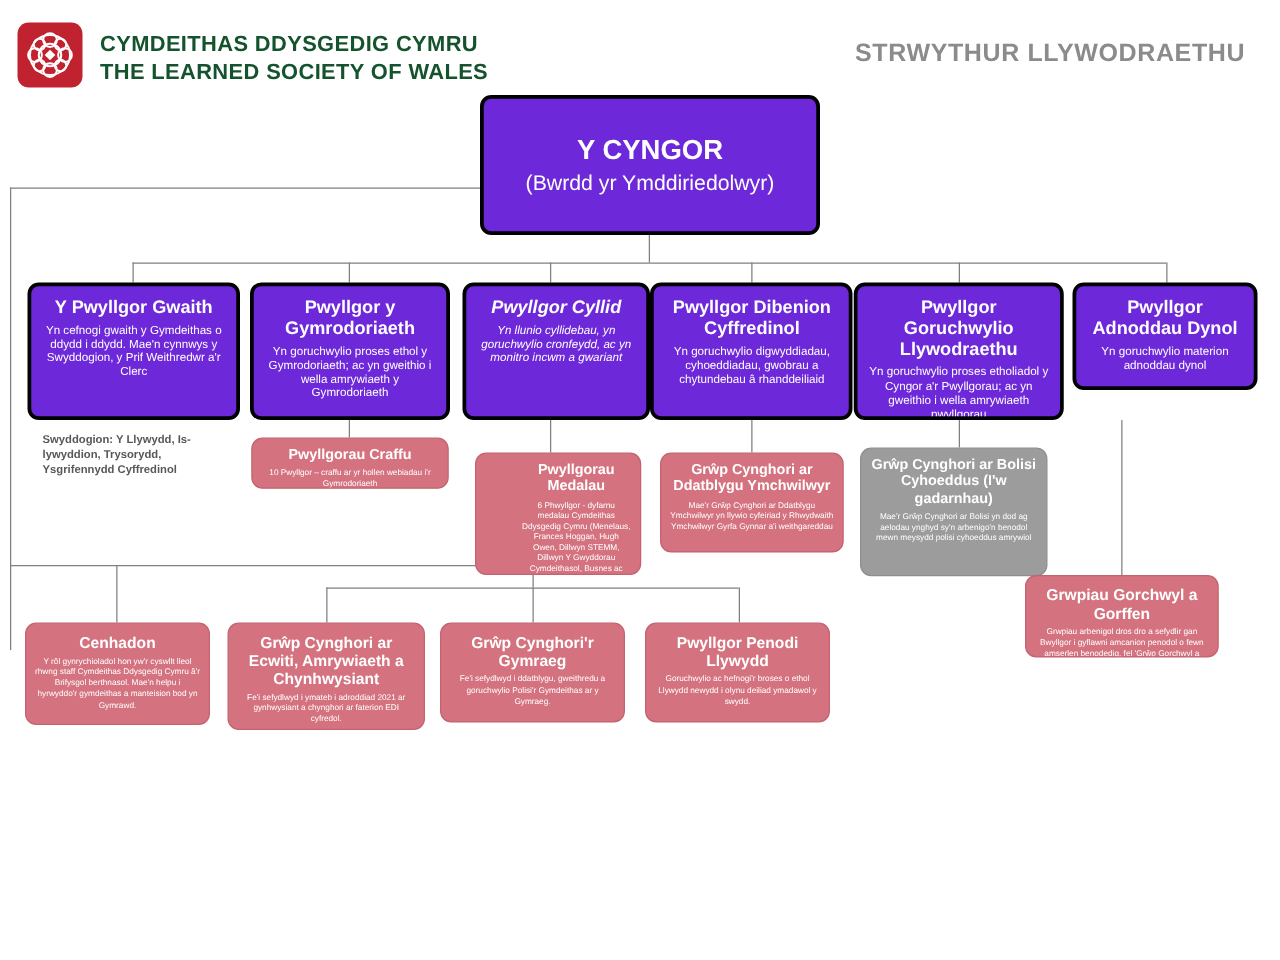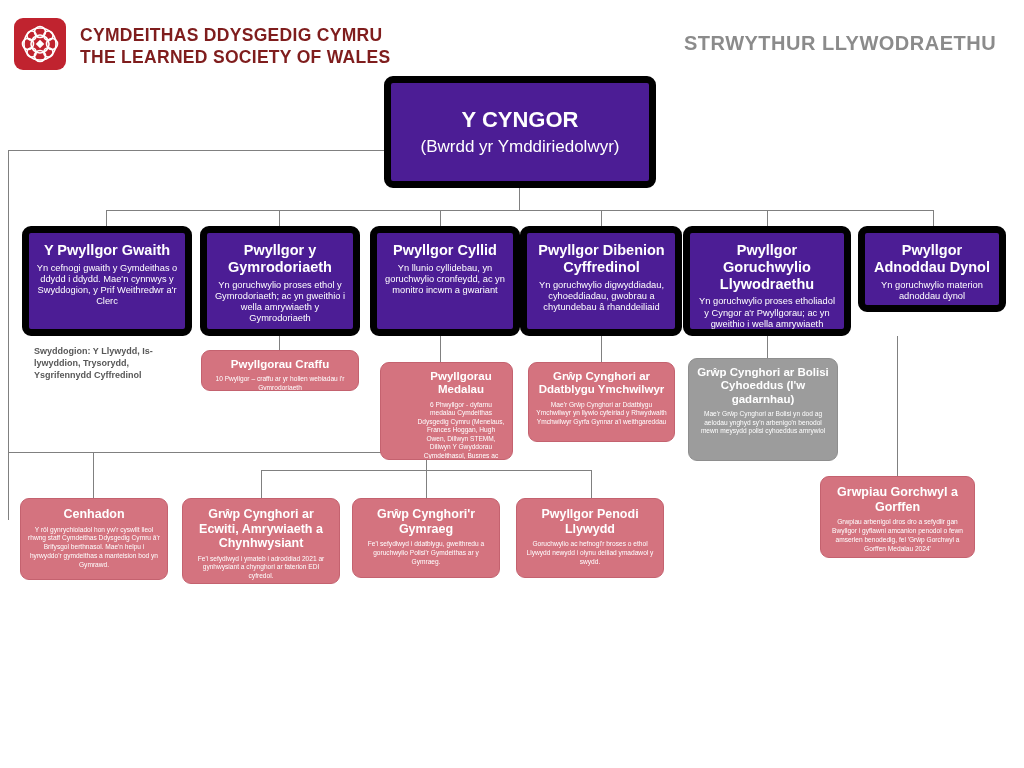--- a/index.html
+++ b/index.html
@@ -23,21 +23,21 @@
     position: absolute;
     left: 14px; top: 18px;
     width: 52px; height: 52px;
     background: #c0232f;
     border-radius: 9px;
   }
   .logo-mark svg { display:block; }
   .brand {
     position: absolute;
     left: 80px; top: 24px;
-    color: #7f1d1d;
+    color: #14532d;
     font-weight: bold;
     font-size: 17.5px;
     letter-spacing: 0.3px;
     line-height: 22px;
   }
   .brand div { white-space: nowrap; }
   .page-title {
     position: absolute;
     left: 684px; top: 32px;
     color: #8b8b8b;
@@ -69,22 +69,22 @@
     font-weight: bold;
     line-height: 1.16;
     display: block;
   }
   .box .b-desc {
     display: block;
     line-height: 1.2;
   }
 
   .box.red {
-    background: #4c1d95;
-    border: 7px solid #000000;
+    background: #6d28d9;
+    border: 3px solid #000000;
   }
   .box.pink {
     background: #d4737f;
     border: 1px solid #c4626f;
   }
   .box.grey {
     background: #9c9c9c;
     border: 1px solid #8e8e8e;
   }
 
@@ -206,21 +206,21 @@
   <div class="box red lvl1" style="left:22px; width:170px;">
     <span class="b-title">Y Pwyllgor Gwaith</span>
     <span class="b-desc">Yn cefnogi gwaith y Gymdeithas o ddydd i ddydd. Mae'n cynnwys y Swyddogion, y Prif Weithredwr a'r Clerc</span>
   </div>
 
   <div class="box red lvl1" style="left:200px; width:160px;">
     <span class="b-title">Pwyllgor y Gymrodoriaeth</span>
     <span class="b-desc">Yn goruchwylio proses ethol y Gymrodoriaeth; ac yn gweithio i wella amrywiaeth y Gymrodoriaeth</span>
   </div>
 
-  <div class="box red lvl1" style="left:370px; width:150px;">
+  <div class="box red lvl1" style="left:370px; width:150px;font-style:italic;">
     <span class="b-title">Pwyllgor Cyllid</span>
     <span class="b-desc">Yn llunio cyllidebau, yn goruchwylio cronfeydd, ac yn monitro incwm a gwariant</span>
   </div>
 
   <div class="box red lvl1" style="left:520px; width:162px;padding-left:8px;">
     <span class="b-title">Pwyllgor Dibenion Cyffredinol</span>
     <span class="b-desc">Yn goruchwylio digwyddiadau, cyhoeddiadau, gwobrau a chytundebau â rhanddeiliaid</span>
   </div>
 
   <div class="box red lvl1" style="left:683px; width:168px;">
@@ -268,18 +268,18 @@
   <div class="box pink lvl3" style="left:352px; width:148px; height:80px;">
     <span class="b-title">Grŵp Cynghori'r Gymraeg</span>
     <span class="b-desc">Fe'i sefydlwyd i ddatblygu, gweithredu a goruchwylio Polisi'r Gymdeithas ar y Gymraeg.</span>
   </div>
 
   <div class="box pink lvl3" style="left:516px; width:148px; height:80px;">
     <span class="b-title">Pwyllgor Penodi Llywydd</span>
     <span class="b-desc">Goruchwylio ac hefnogi'r broses o ethol Llywydd newydd i olynu deiliad ymadawol y swydd.</span>
   </div>
 
-  <div class="box pink lvl3" style="left:820px; top:476px; width:155px; height:82px;align-items:center;">
+  <div class="box pink lvl3" style="left:820px; top:460px; width:155px; height:66px;align-items:center;">
     <span class="b-title">Grwpiau Gorchwyl a Gorffen</span>
     <span class="b-desc">Grwpiau arbenigol dros dro a sefydlir gan Bwyllgor i gyflawni amcanion penodol o fewn amserlen benodedig, fel 'Grŵp Gorchwyl a Gorffen Medalau 2024'</span>
   </div>
 
 </div>
 
 </body></html>

